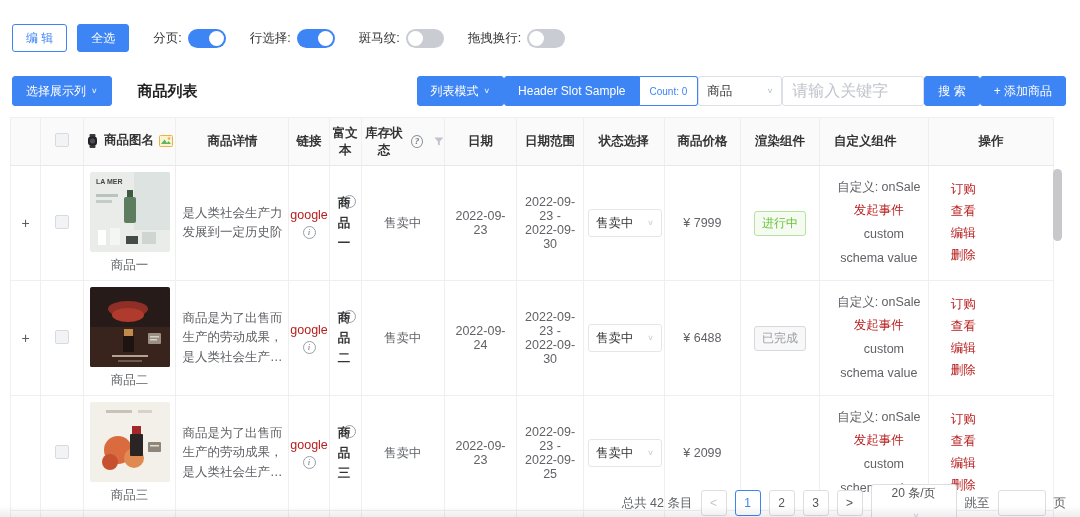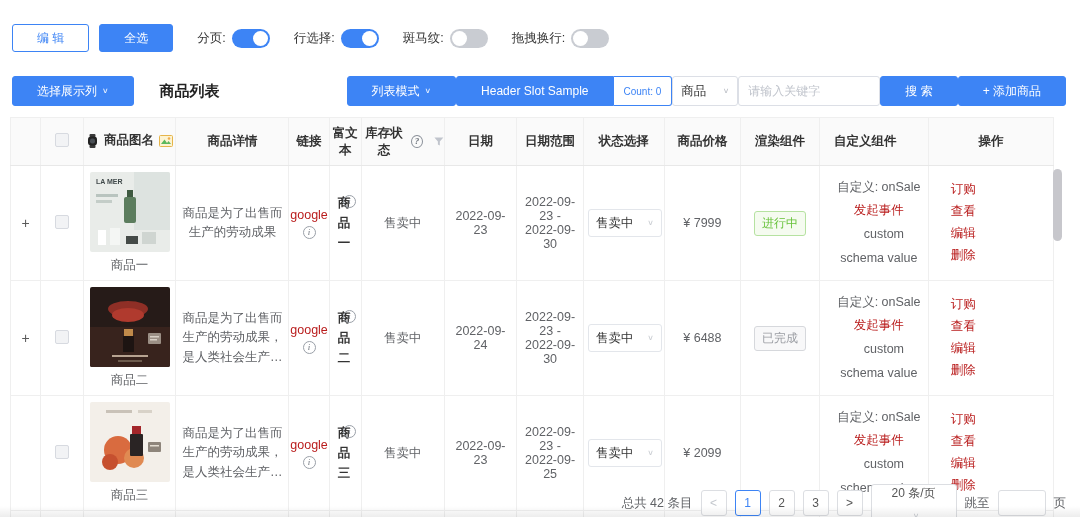--- a/index.html
+++ b/index.html
@@ -1,21 +1,21 @@
 <!DOCTYPE html>
 <html><head>
 <meta charset="utf-8">
 <style>
   * { margin:0; padding:0; box-sizing:border-box; }
   body { font-family:"Liberation Sans","DejaVu Sans",sans-serif; background:#fff; }
   .page { position:relative; width:1080px; height:517px; background:#fff; overflow:hidden; }
 
   
   .btn { display:inline-flex; align-items:center; justify-content:center; height:28px;
-         padding:0 24px; font-size:12px; border-radius:3px; border:1px solid transparent;
+         padding:0 13px; font-size:12px; border-radius:3px; border:1px solid transparent;
          cursor:pointer; white-space:nowrap; }
   .btn-solid { background:#3d84f5; color:#fff; border-color:#3d84f5; }
   .btn-outline { background:#fff; color:#3d84f5; border-color:#3d84f5; }
   .chev { font-size:9px; margin-left:5px; transform:scaleY(.8); opacity:.9; }
 
   
   .toolbar1 { position:absolute; left:12px; top:24px; display:flex; align-items:center; gap:10px; }
   .toggle-group { display:flex; align-items:center; margin-left:14px; }
   .tlabel { font-size:12.5px; color:#333; margin-right:6px; }
   .toggle { position:relative; width:38px; height:19px; border-radius:10px; background:#c9ccd2; cursor:pointer; }
@@ -26,26 +26,26 @@
   
   .toolbar2 { position:absolute; left:12px; right:14px; top:76px; display:flex; align-items:center; justify-content:space-between; }
   .tb2-left { display:flex; align-items:center; }
   .page-title { font-size:15px; font-weight:bold; color:#222; margin-left:26px; }
   .tb2-right { display:flex; align-items:center; }
   .btn-md { height:30px; }
   .slot-group { display:flex; align-items:stretch; }
   .slot-group .btn { border-radius:3px 0 0 3px; }
   .count-box { display:flex; align-items:center; padding:0 10px; font-size:10px; color:#3d84f5;
                background:#fff; border:1px solid #3d84f5; border-left:none; border-radius:0 3px 3px 0; }
-  .mini-select { display:flex; align-items:center; justify-content:space-between; width:66px; height:30px;
+  .mini-select { display:flex; align-items:center; justify-content:space-between; width:84px; height:30px;
                  border:1px solid #dcdfe6; border-radius:3px; background:#fff; padding:0 8px;
                  font-size:12.5px; color:#333; cursor:pointer; }
   .mini-select .chev { color:#b6b9c0; margin-left:4px; }
   .search-input { width:142px; height:30px; border:1px solid #dcdfe6; border-radius:3px; padding:0 9px;
-                  font-size:12px; color:#333; }
+                  font-size:16px; color:#333; }
   .search-input::placeholder { color:#c0c4cc; }
 
   
   .table-wrap { position:absolute; left:10px; top:117px; width:1052px; }
   table { border-collapse:collapse; table-layout:fixed; width:1044px; }
   th, td { border:1px solid #efefef; font-weight:normal; }
   thead th { height:48px; background:#fafafa; font-size:12.5px; font-weight:bold; color:#333;
              text-align:center; border-bottom:1px solid #e8e8e8; }
   tbody td { font-size:12.5px; color:#606266; text-align:center; vertical-align:middle; padding:6px 4px; }
   tr.row1 td { height:105px; } tr.row2 td, tr.row3 td { height:102px; }
@@ -228,21 +228,21 @@
               <rect x="37" y="18" width="6" height="7" fill="#3f5a41"></rect>
                 <rect x="34" y="25" width="12" height="26" rx="2" fill="#5c7d5e"></rect>
               <rect x="8" y="58" width="8" height="15" fill="#fff"></rect>
                 <rect x="20" y="56" width="10" height="17" fill="#f4f6f4"></rect>
               <rect x="36" y="64" width="12" height="8" fill="#454b48"></rect>
                 <rect x="52" y="60" width="14" height="12" fill="#cfd5d1"></rect>
             </svg>
             <div class="prod-name">商品一</div>
           </td>
           <td>
-              <div class="detail-text">商品是为了出售而生产的劳动成果</div>
+              <div class="detail-text">是人类社会生产力发展到一定历史阶</div>
             </td>
           <td>
               <div class="link-cell">
                 <a class="lnk">google</a>
                 <span class="info-ic">i</span>
               </div>
             </td>
           <td>
               <div class="rich-cell">
                 <span class="rich-text">商品一</span>

